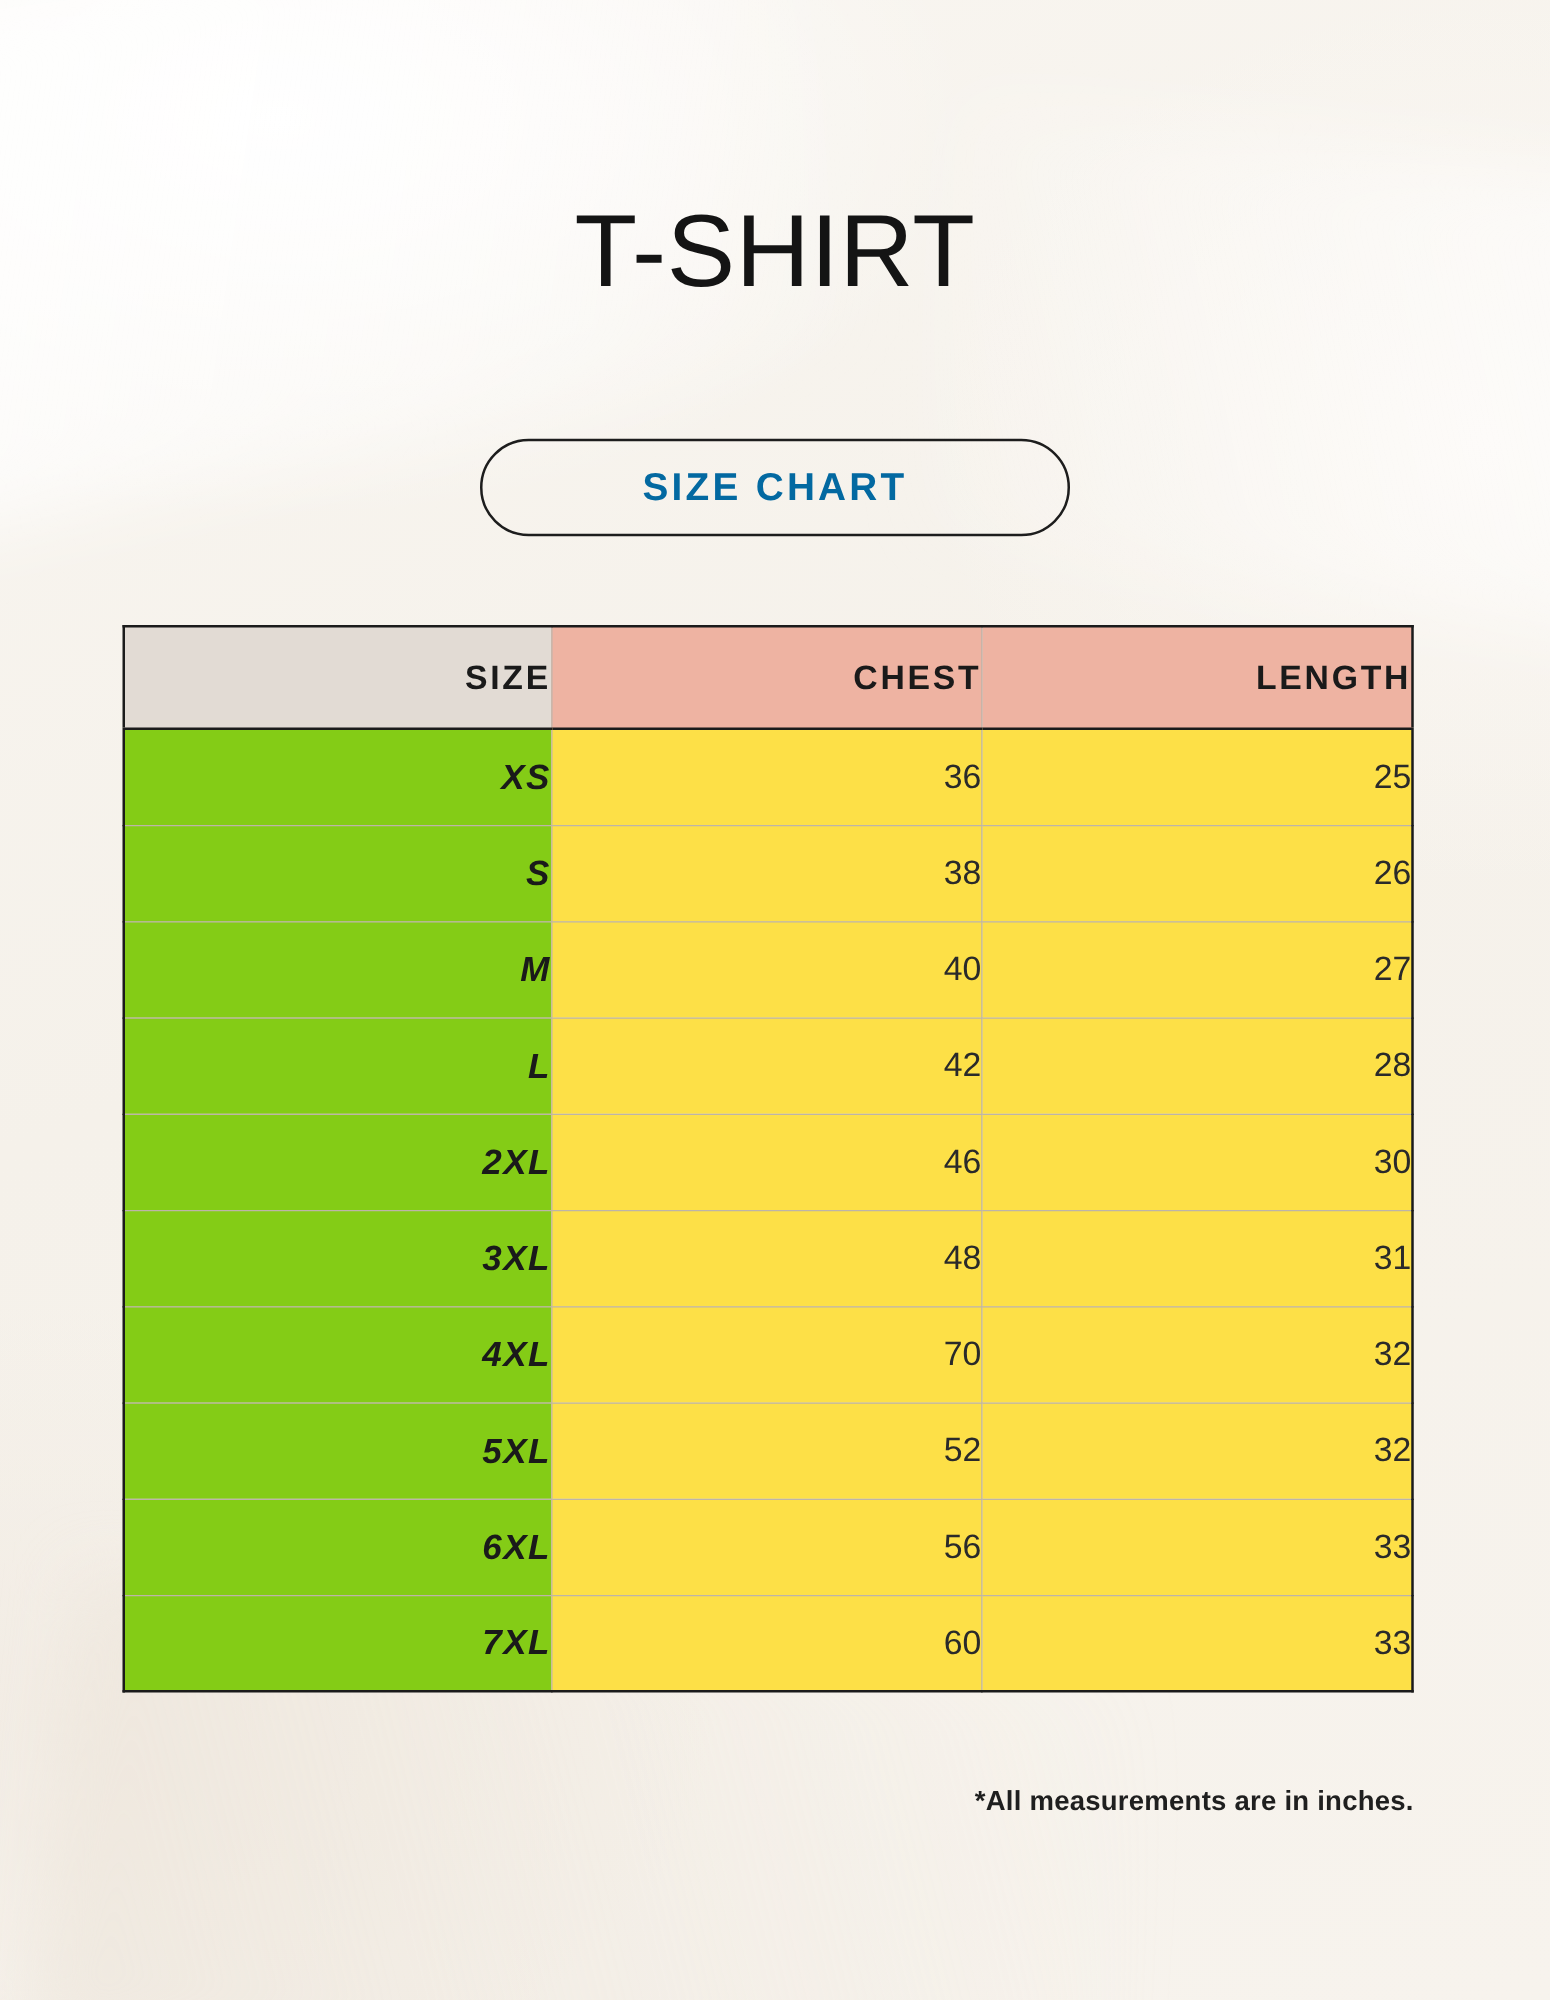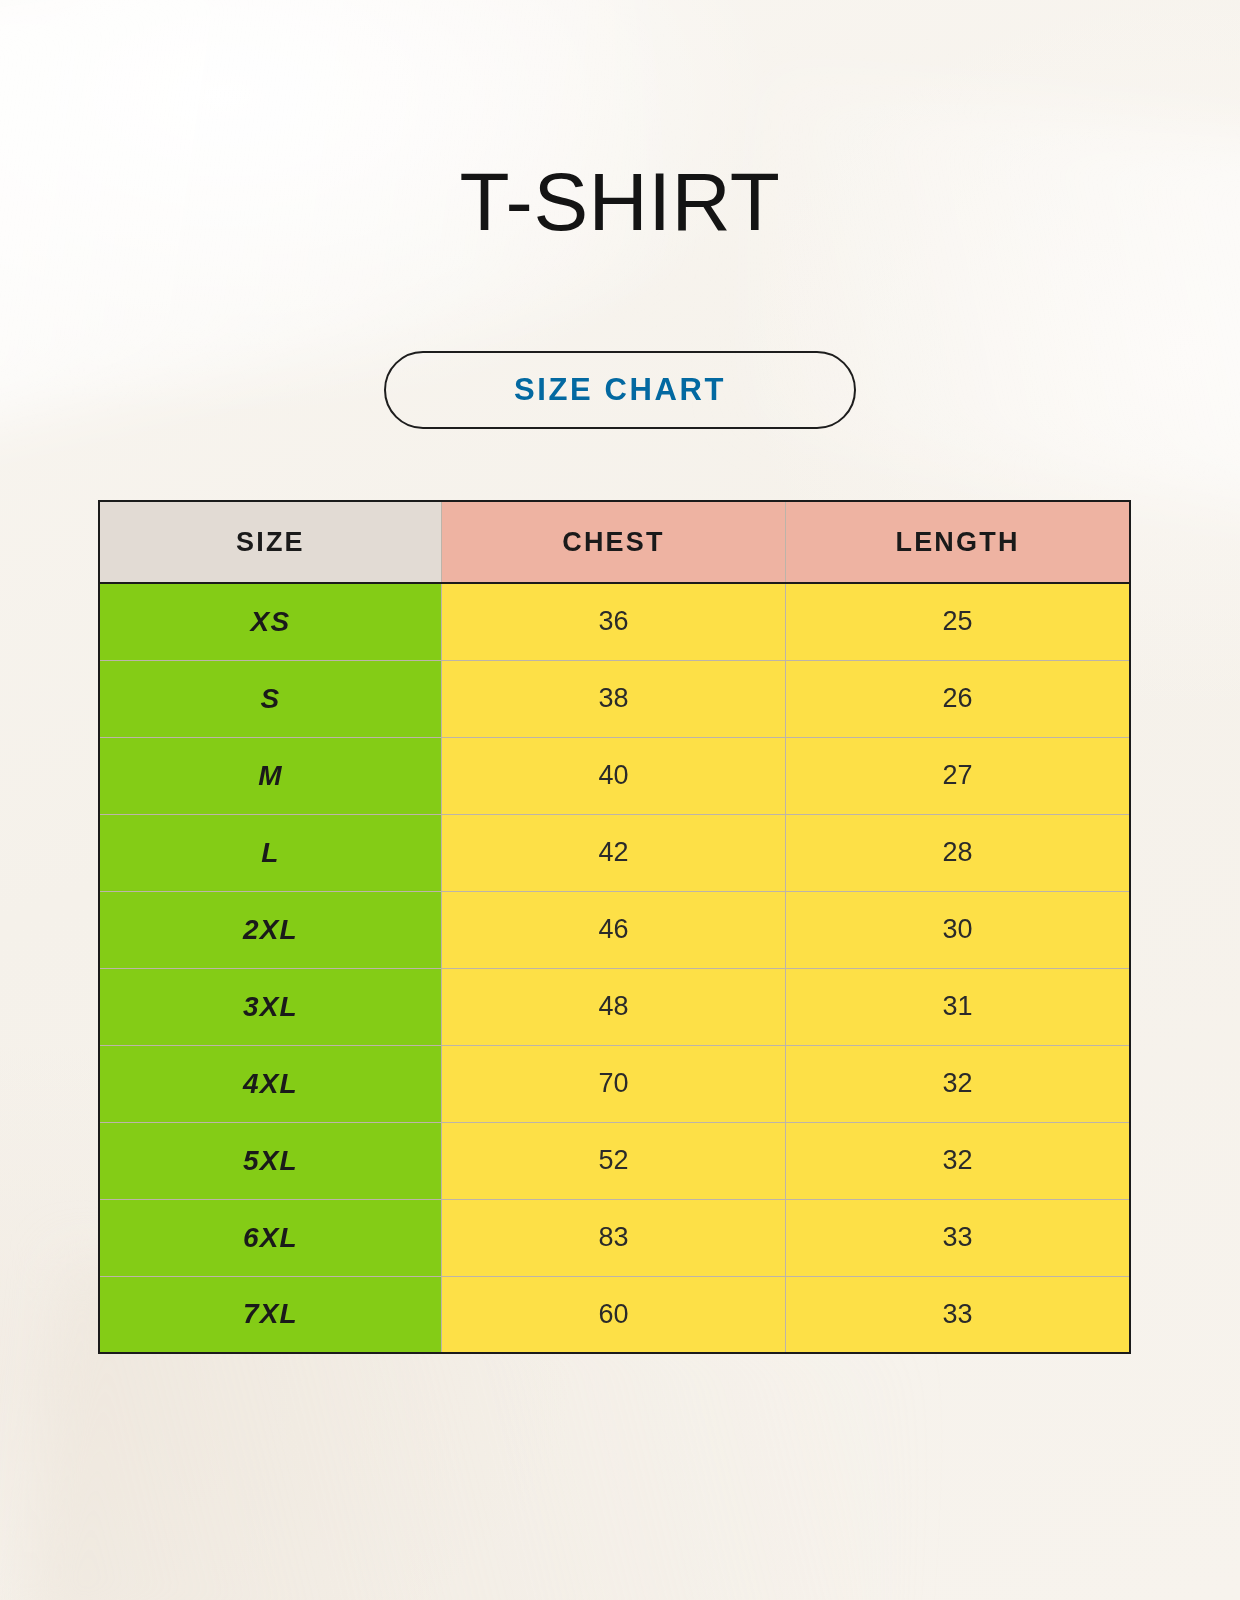--- a/index.html
+++ b/index.html
@@ -92,21 +92,21 @@
     table-layout: fixed;
     border: 2px solid #1b1b1b;
   }
   table.size-chart col.c-size   { width: 33.2%; }
   table.size-chart col.c-chest  { width: 33.4%; }
   table.size-chart col.c-length { width: 33.4%; }
 
   table.size-chart th,
   table.size-chart td {
     border: 1px solid #bdb4a9;
-    text-align: center;
+    text-align: right;
     padding: 0;
     height: 77px;
     box-sizing: border-box;
   }
   table.size-chart thead th {
     height: 82px;
     font-size: 27px;
     letter-spacing: 2.2px;
     font-weight: 700;
     color: #1a1a1a;
@@ -210,25 +210,26 @@
           <td class="cell-val">70</td>
           <td class="cell-val">32</td>
         </tr>
         <tr>
           <td class="cell-size">5XL</td>
           <td class="cell-val">52</td>
           <td class="cell-val">32</td>
         </tr>
         <tr>
           <td class="cell-size">6XL</td>
-          <td class="cell-val">83</td>
+          <td class="cell-val">56</td>
           <td class="cell-val">33</td>
         </tr>
         <tr>
           <td class="cell-size">7XL</td>
           <td class="cell-val">60</td>
           <td class="cell-val">33</td>
         </tr>
       </tbody>
     </table>
   </div>
 
+  <div class="footnote">*All measurements are in inches.</div>
 </div>
 
 </body></html>

